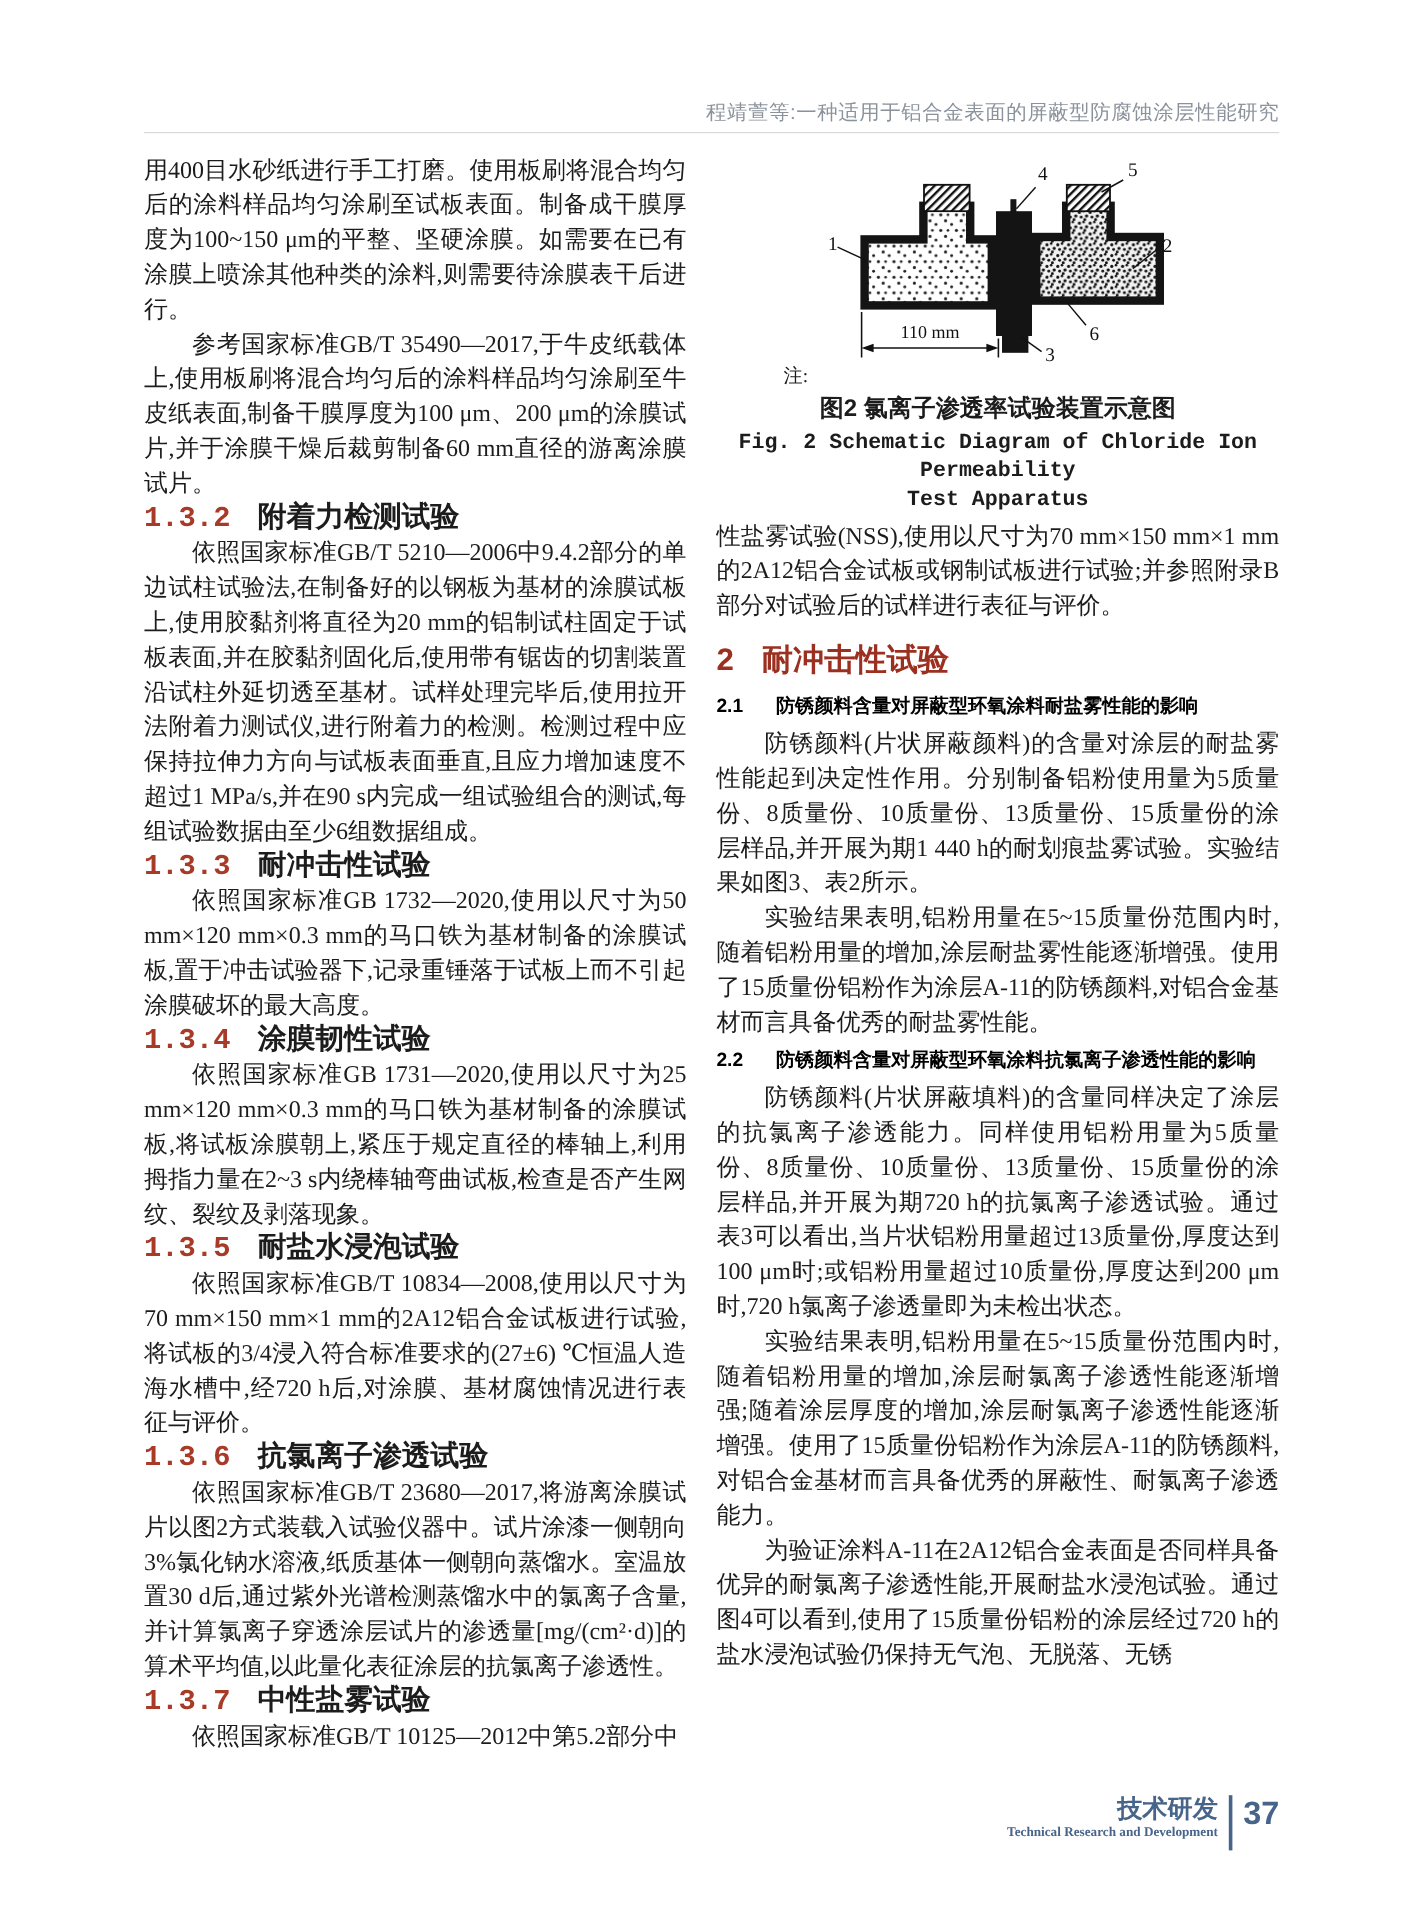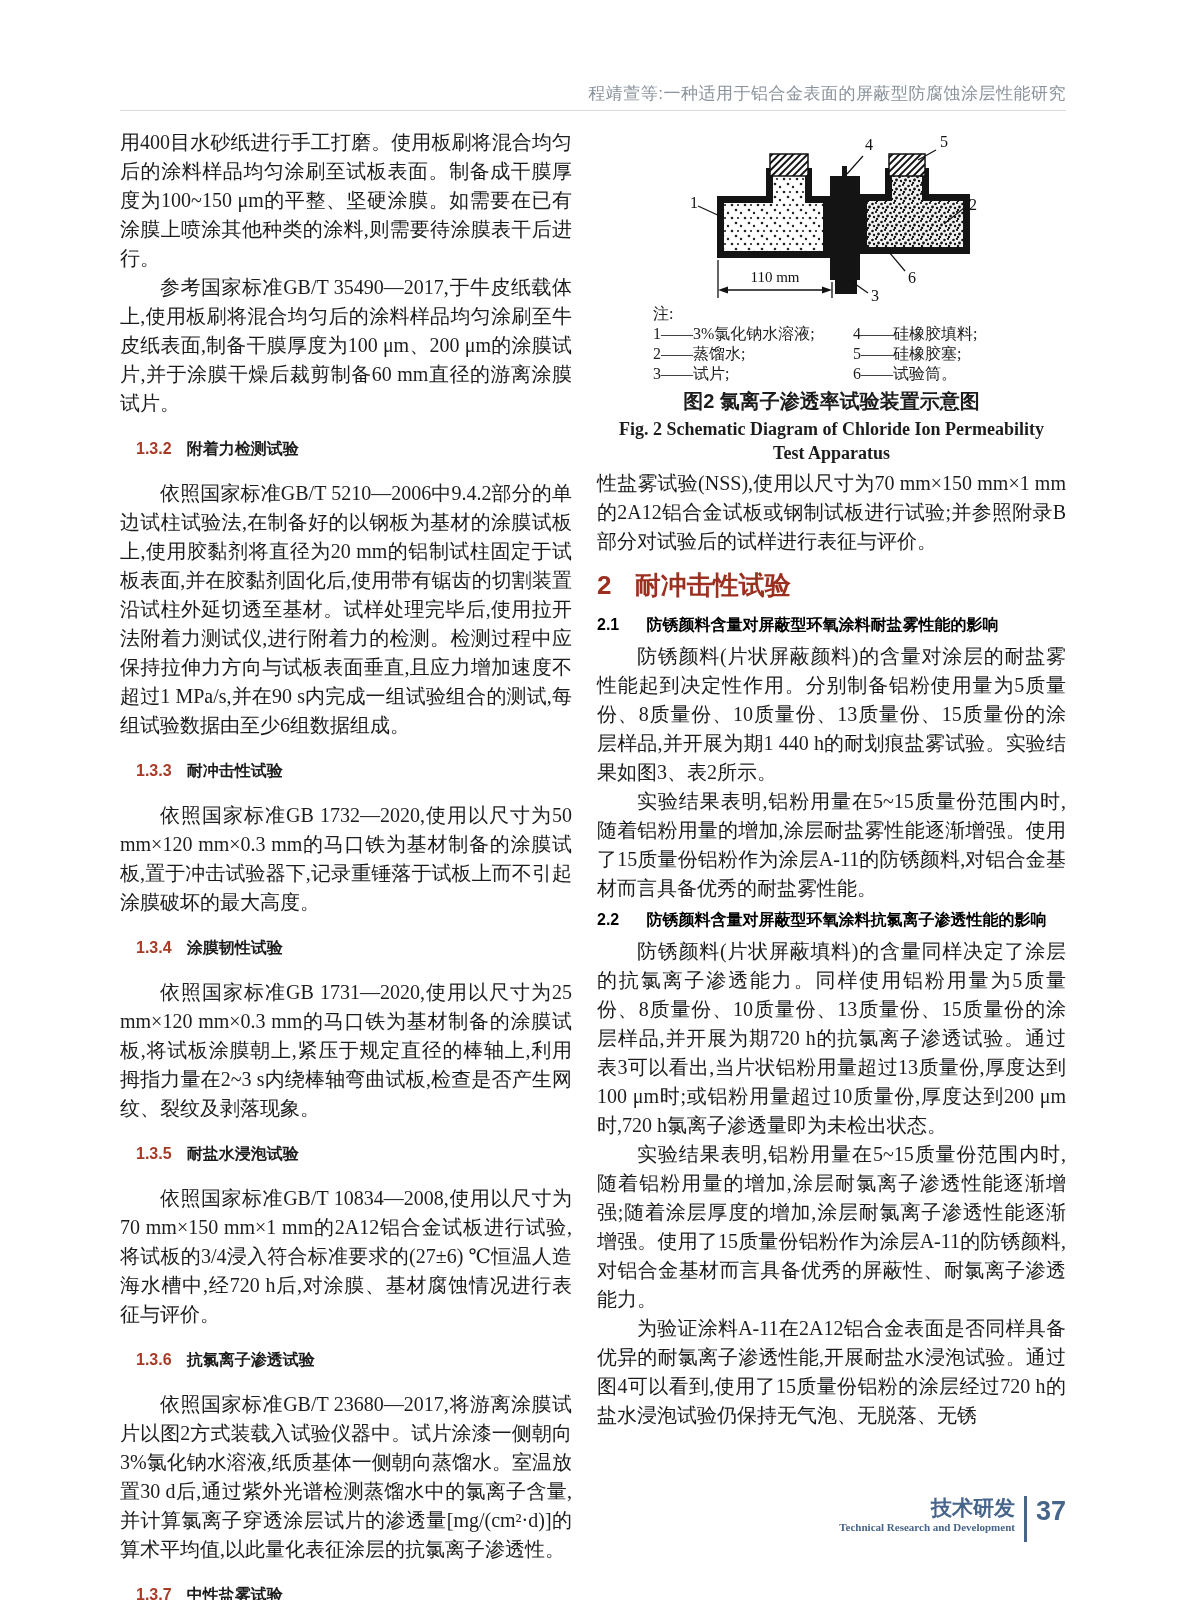--- a/index.html
+++ b/index.html
@@ -15,22 +15,22 @@
   }
   .header-rule{position:absolute;top:110px;left:120px;width:946px;height:0;border-top:1px solid #d8dbde;}
 
   .col-left{position:absolute;left:120px;top:128px;width:452px;}
   .col-right{position:absolute;left:597px;top:128px;width:469px;}
 
   p.body{font-size:20px;line-height:29px;text-align:justify;margin:0;text-indent:2em;}
   p.body.noindent{text-indent:0;}
 
   h3.sub{
-    font-size:16px;line-height:29px;margin:16px;font-weight:600;
-    font-family:Liberation Sans, sans-serif;color:#1c1c1c;
+    font-size:24px;line-height:29px;margin:0;font-weight:600;
+    font-family:Liberation Mono, monospace;color:#1c1c1c;
   }
   h3.sub .num{color:#a73b28;margin-right:.95em;font-weight:700;}
 
   h2.sec1{
     color:#9c3020;font-family:"Liberation Sans","DejaVu Sans",sans-serif;
     font-size:26px;line-height:34px;font-weight:700;margin:12px 0 8px 0;
   }
   h2.sec1 .num{margin-right:.9em;}
 
   h3.sec2{
@@ -43,21 +43,21 @@
   .figure{margin:2px 0 4px 0;}
   .fig-svg{display:block;margin:0 auto;}
   .fig-notes{font-size:16px;line-height:20px;margin:2px 0 2px 56px;}
   .notes-grid{display:grid;grid-template-columns:200px auto;}
   .fig-cap-zh{
     text-align:center;font-family:"Liberation Sans","DejaVu Sans",sans-serif;
     font-weight:700;font-size:20px;line-height:27px;margin-top:4px;
   }
   .fig-cap-en{
     text-align:center;font-weight:700;font-size:18px;line-height:24px;margin-top:2px;
-    font-family:Liberation Serif, serif;
+    font-family:Liberation Mono, monospace;
   }
 
   .footer{
     position:absolute;right:121px;top:1496px;display:flex;align-items:flex-start;color:#47648a;
   }
   .footer-left{text-align:right;margin-right:9px;}
   .footer-zh{font-family:"Liberation Sans","DejaVu Sans",sans-serif;font-weight:700;font-size:21px;line-height:24px;}
   .footer-en{font-size:11px;font-weight:700;line-height:14px;}
   .footer-bar{width:3px;height:46px;background:#47648a;margin-right:9px;}
   .footer-num{font-family:"Liberation Sans","DejaVu Sans",sans-serif;font-size:27px;font-weight:bold;}
@@ -156,28 +156,20 @@
       <text class="lbl" x="8" y="78">1</text>
       <text class="lbl" x="287" y="80">2</text>
       <text class="lbl" x="189" y="171">3</text>
       <text class="lbl" x="183" y="20">4</text>
       <text class="lbl" x="258" y="17">5</text>
       <text class="lbl" x="226" y="153">6</text>
     </svg>
 
     <div class="fig-notes">
       <div>注:</div>
-      <div class="notes-grid">
-        <span>1——3%氯化钠水溶液;</span>
-        <span>4——硅橡胶填料;</span>
-        <span>2——蒸馏水;</span>
-        <span>5——硅橡胶塞;</span>
-        <span>3——试片;</span>
-        <span>6——试验筒。</span>
-      </div>
     </div>
 
     <div class="fig-cap-zh">图2  氯离子渗透率试验装置示意图</div>
     <div class="fig-cap-en">
       <div>Fig. 2   Schematic Diagram of Chloride Ion Permeability</div>
       <div>Test Apparatus</div>
     </div>
   </div>
 
   <p class="body noindent">性盐雾试验(NSS),使用以尺寸为70 mm×150 mm×1 mm的2A12铝合金试板或钢制试板进行试验;并参照附录B部分对试验后的试样进行表征与评价。</p>

